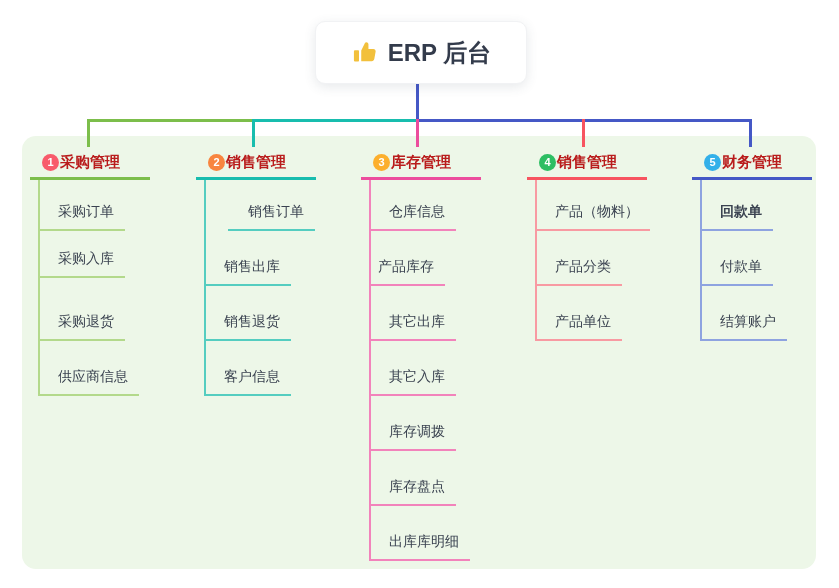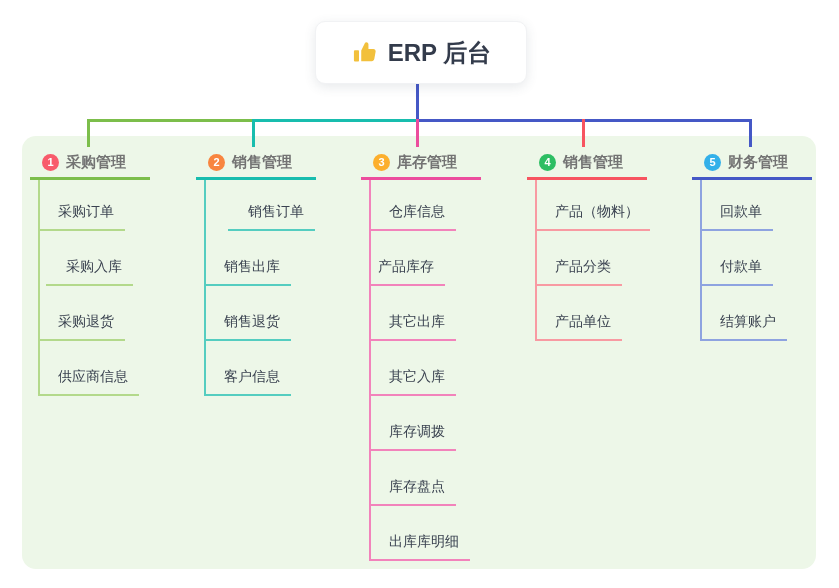--- a/index.html
+++ b/index.html
@@ -20,21 +20,21 @@
   .bus-seg   { top:119px; height:3px; }
   .drop      { top:119px; width:3px; height:28px; }
   .trunk     { width:2px; }
 
   .branch-header { position:absolute; top:147px; width:120px; height:33px;
                    box-sizing:border-box; display:flex; align-items:center;
                    padding-left:12px; border-bottom:3px solid #000; z-index:2; }
   .badge { width:17px; height:17px; border-radius:50%; flex:0 0 17px;
            color:#ffffff; font-size:11px; font-weight:700; line-height:17px;
            display:flex; align-items:center; justify-content:center; }
-  .branch-label { margin-left:7px; font-size:15px; font-weight:600; color:#737373; }
+  .branch-label { margin-left:1px; font-size:15px; font-weight:600; color:#b91c1c; }
 
   .child { position:absolute; height:30px; box-sizing:border-box;
            display:flex; align-items:center; padding:0 11px 7px 20px;
            border-bottom:2px solid #000; font-size:14px; color:#3a4250;
            white-space:nowrap; z-index:2; }
 </style>
 </head>
 <body>
 
 <div id="canvas" style="background: rgb(255, 255, 255);">
@@ -59,21 +59,21 @@
     <div class="vline drop" style="left: 582px; background: rgb(247, 84, 96);"></div>
     <div class="vline drop" style="left: 749px; background: rgb(69, 88, 198);"></div>
     <div class="branch-header" style="left: 30px; border-bottom-color: rgb(124, 190, 75);">
       <span class="badge" style="background: rgb(248, 91, 107);">1</span>
       <span class="branch-label">采购管理</span>
     </div>
     <div class="trunk" style="left: 38px; top: 178px; height: 218px; background: rgb(179, 217, 139);"></div>
     <div class="child" style="left: 38px; top: 201px; border-bottom-color: rgb(179, 217, 139);">
       <span>采购订单</span>
     </div>
-    <div class="child" style="left: 38px; top: 256px; border-bottom-color: rgb(179, 217, 139); margin-left: 8px;">
+    <div class="child" style="left: 38px; top: 248px; border-bottom-color: rgb(179, 217, 139);">
       <span>采购入库</span>
     </div>
     <div class="child" style="left: 38px; top: 311px; border-bottom-color: rgb(179, 217, 139);">
       <span>采购退货</span>
     </div>
     <div class="child" style="left: 38px; top: 366px; border-bottom-color: rgb(179, 217, 139);">
       <span>供应商信息</span>
     </div>
     <div class="branch-header" style="left: 196px; border-bottom-color: rgb(24, 189, 174);">
       <span class="badge" style="background: rgb(248, 133, 63);">2</span>
@@ -130,21 +130,21 @@
       <span>产品分类</span>
     </div>
     <div class="child" style="left: 535px; top: 311px; border-bottom-color: rgb(248, 154, 162);">
       <span>产品单位</span>
     </div>
     <div class="branch-header" style="left: 692px; border-bottom-color: rgb(69, 88, 198);">
       <span class="badge" style="background: rgb(51, 176, 233);">5</span>
       <span class="branch-label">财务管理</span>
     </div>
     <div class="trunk" style="left: 700px; top: 178px; height: 163px; background: rgb(142, 163, 224);"></div>
-    <div class="child" style="left: 700px; top: 201px; border-bottom-color: rgb(142, 163, 224);">
+    <div class="child" style="left: 700px; top: 201px; border-bottom-color: rgb(142, 163, 224); font-weight: bold;">
       <span>回款单</span>
     </div>
     <div class="child" style="left: 700px; top: 256px; border-bottom-color: rgb(142, 163, 224);">
       <span>付款单</span>
     </div>
     <div class="child" style="left: 700px; top: 311px; border-bottom-color: rgb(142, 163, 224);">
       <span>结算账户</span>
     </div>
   </div>
 

